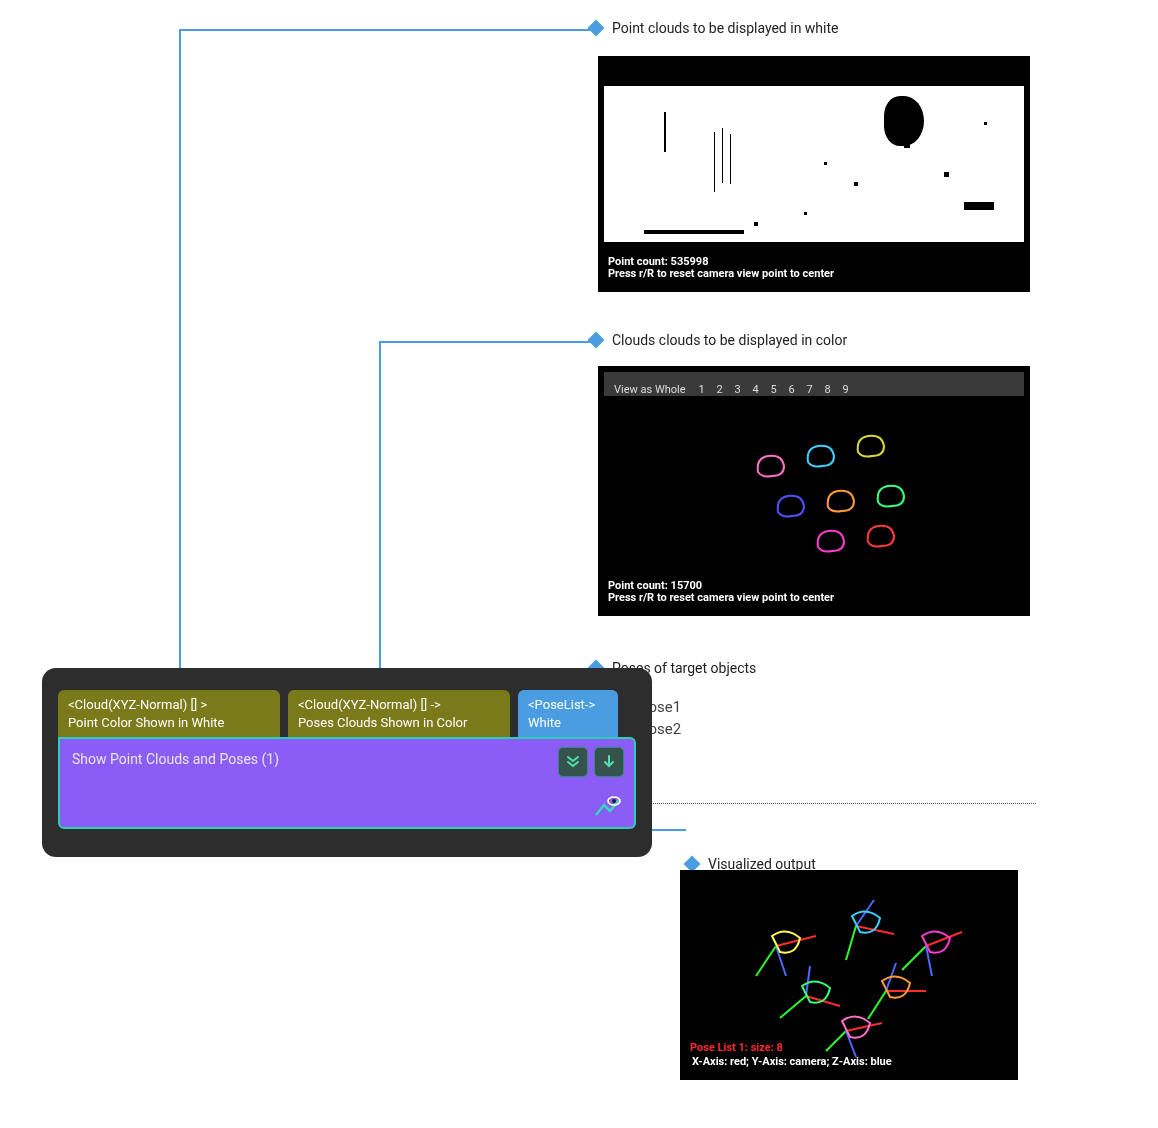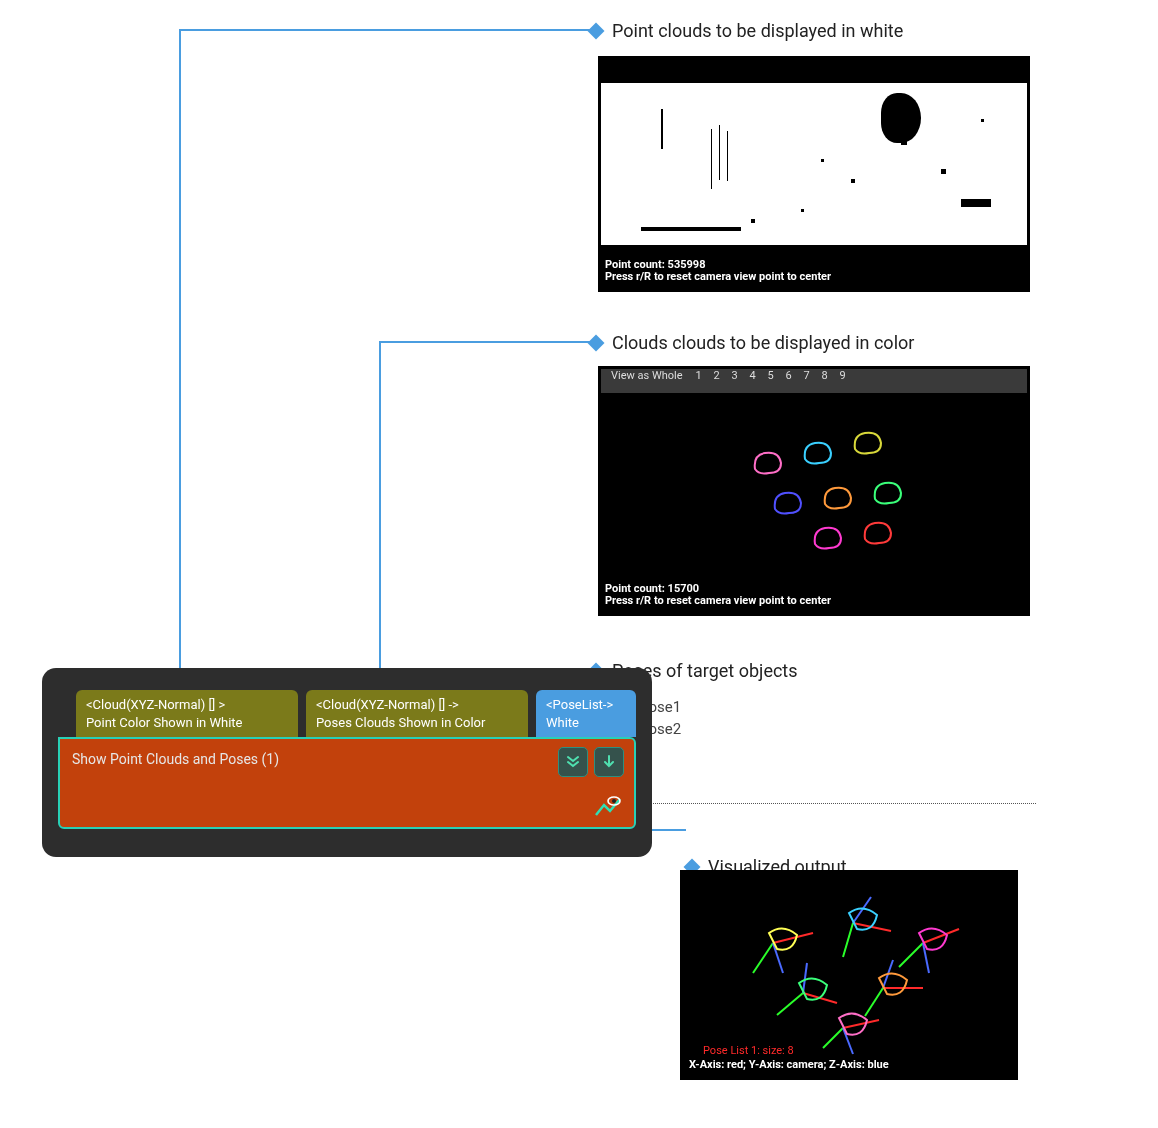--- a/index.html
+++ b/index.html
@@ -20,38 +20,37 @@
     left: 42px;
     top: 668px;
     width: 610px;
     border-radius: 14px;
     background: #2d2d2d;
     padding: 22px 16px 28px 16px;
   }
   .tabs {
     display: flex;
     gap: 8px;
-    justify-content: flex-end;
   }
   .tab {
     border-radius: 6px 6px 0 0;
     padding: 6px 10px 6px 10px;
     font-size: 13px;
     line-height: 1.35;
     color: #fff;
   }
   .tab.olive { background: #7b7a1a; width: 222px; }
   .tab.blue  { background: #4a9de0; width: 100px; }
   .tab .line1 { white-space: nowrap; }
   .tab .line2 { white-space: nowrap; }
 
   .node-body {
     border: 2px solid #28d0b6;
     border-radius: 0 6px 6px 6px;
-    background: #c2410c;
+    background: #8b5cf6;
     padding: 10px 8px 14px 12px;
     min-height: 92px;
     position: relative;
     color: #e6e6e6;
     font-size: 14px;
   }
   .node-title { margin-top: 2px; }
   .icon-stack {
     position: absolute;
     right: 10px;
@@ -69,21 +68,21 @@
   .vis-icon {
     position: absolute;
     right: 12px;
     bottom: 8px;
     width: 28px; height: 24px;
   }
 
   
   .callout {
     position: absolute;
-    font-size: 18px;
+    font-size: 14px;
     color: #222;
     display: flex;
     align-items: center;
     gap: 10px;
   }
   .diamond {
     width: 12px; height: 12px;
     background: #4a9de0;
     transform: rotate(45deg);
     flex: 0 0 auto;
@@ -93,21 +92,21 @@
   svg.overlay {
     position: absolute;
     left: 0; top: 0;
     width: 1158px; height: 1128px;
     pointer-events: none;
   }
 
   
   .thumb {
     position: absolute;
-    border: 3px solid #000000;
+    border: 6px solid #000000;
     background: #000;
     overflow: hidden;
   }
   .thumb .footer-line {
     position: absolute;
     left: 4px;
     color: #fff;
     font-size: 11px;
     font-weight: bold;
     white-space: nowrap;
@@ -117,28 +116,28 @@
   .thumb .bottom { bottom: 6px; }
 
   
   #thumb1 { left: 598px; top: 56px; width: 432px; height: 236px; background:#fff; }
   #thumb1 .black-band-top { position:absolute; left:0; top:0; width:100%; height:24px; background:#000; }
   #thumb1 .black-band-bot { position:absolute; left:0; bottom:0; width:100%; height:44px; background:#000; }
   #thumb1 .speck { position:absolute; background:#000; }
 
   
   #thumb2 { left: 598px; top: 366px; width: 432px; height: 250px; }
-  #thumb2 .topbar { position:absolute; left:0; top:0; right:0; height:24px; background:#3a3a3a; display:flex; align-items:flex-start; gap:2px; padding:0 4px; }
+  #thumb2 .topbar { position:absolute; left:0; top:0; right:0; height:24px; background:#3a3a3a; display:flex; align-items:flex-end; gap:2px; padding:0 4px; }
   #thumb2 .topbar .lbl { color:#ddd; font-size:11px; padding:0 6px; }
   #thumb2 .topbar .num { color:#ddd; font-size:11px; width:16px; text-align:center; }
   .squig { position:absolute; width:34px; height:28px; }
 
   
   #thumb4 { left: 680px; top: 870px; width: 338px; height: 210px; }
-  #thumb4 .red-label { position:absolute; left:20px; bottom:20px; color:#ff2a2a; font-size:11px; font-weight:normal; }
+  #thumb4 .red-label { position:absolute; left:4px; bottom:20px; color:#ff2a2a; font-size:11px; font-weight:bold; }
   #thumb4 .footer-line.bottom { left:6px; }
 
   
   .pose-list {
     position: absolute;
     left: 630px; top: 694px;
     font-size: 15px;
     color: #444;
   }
   .pose-list div { margin: 4px 0 0 10px; }

